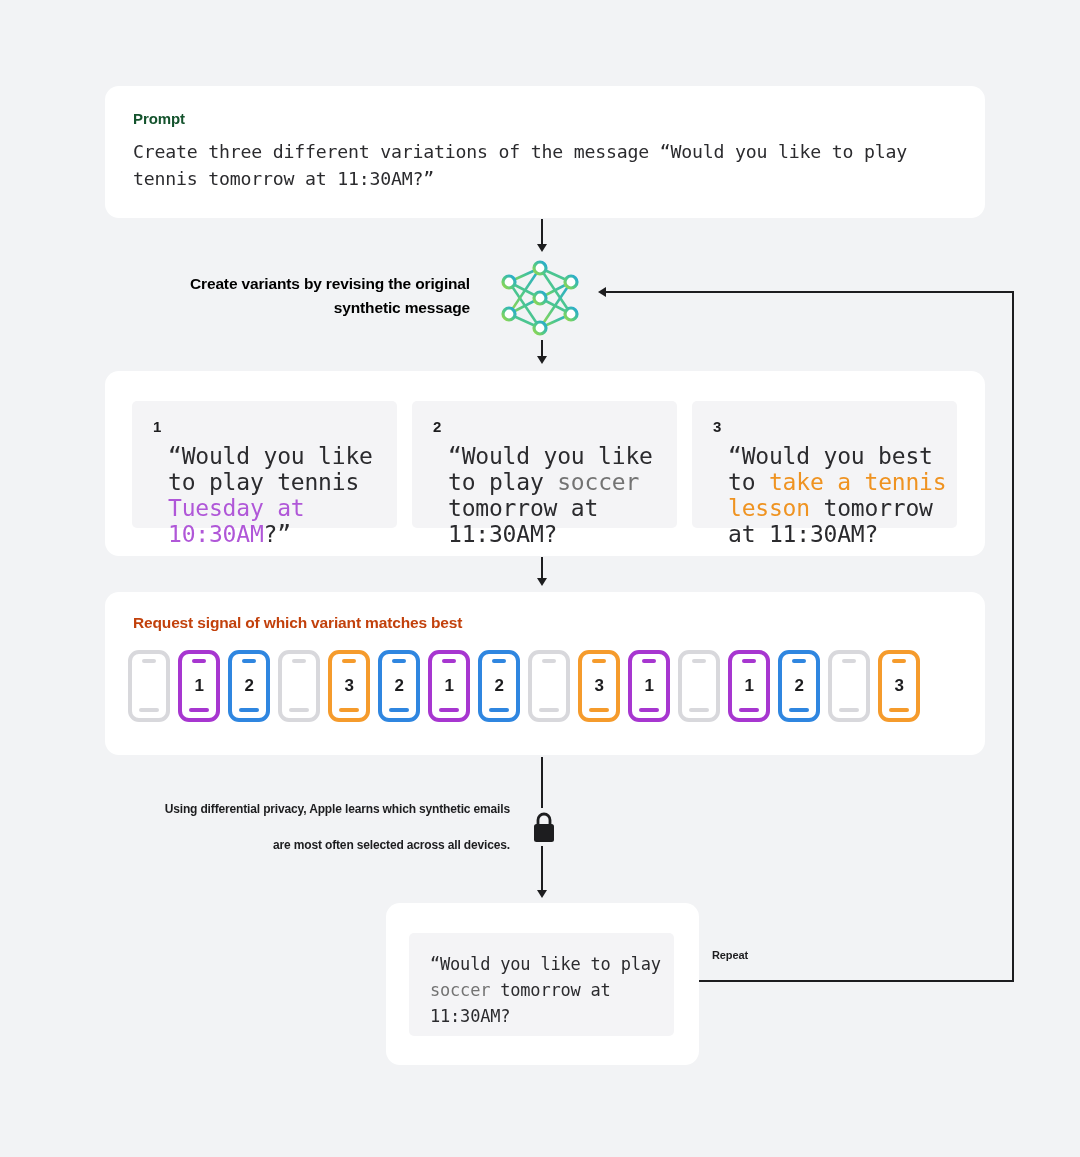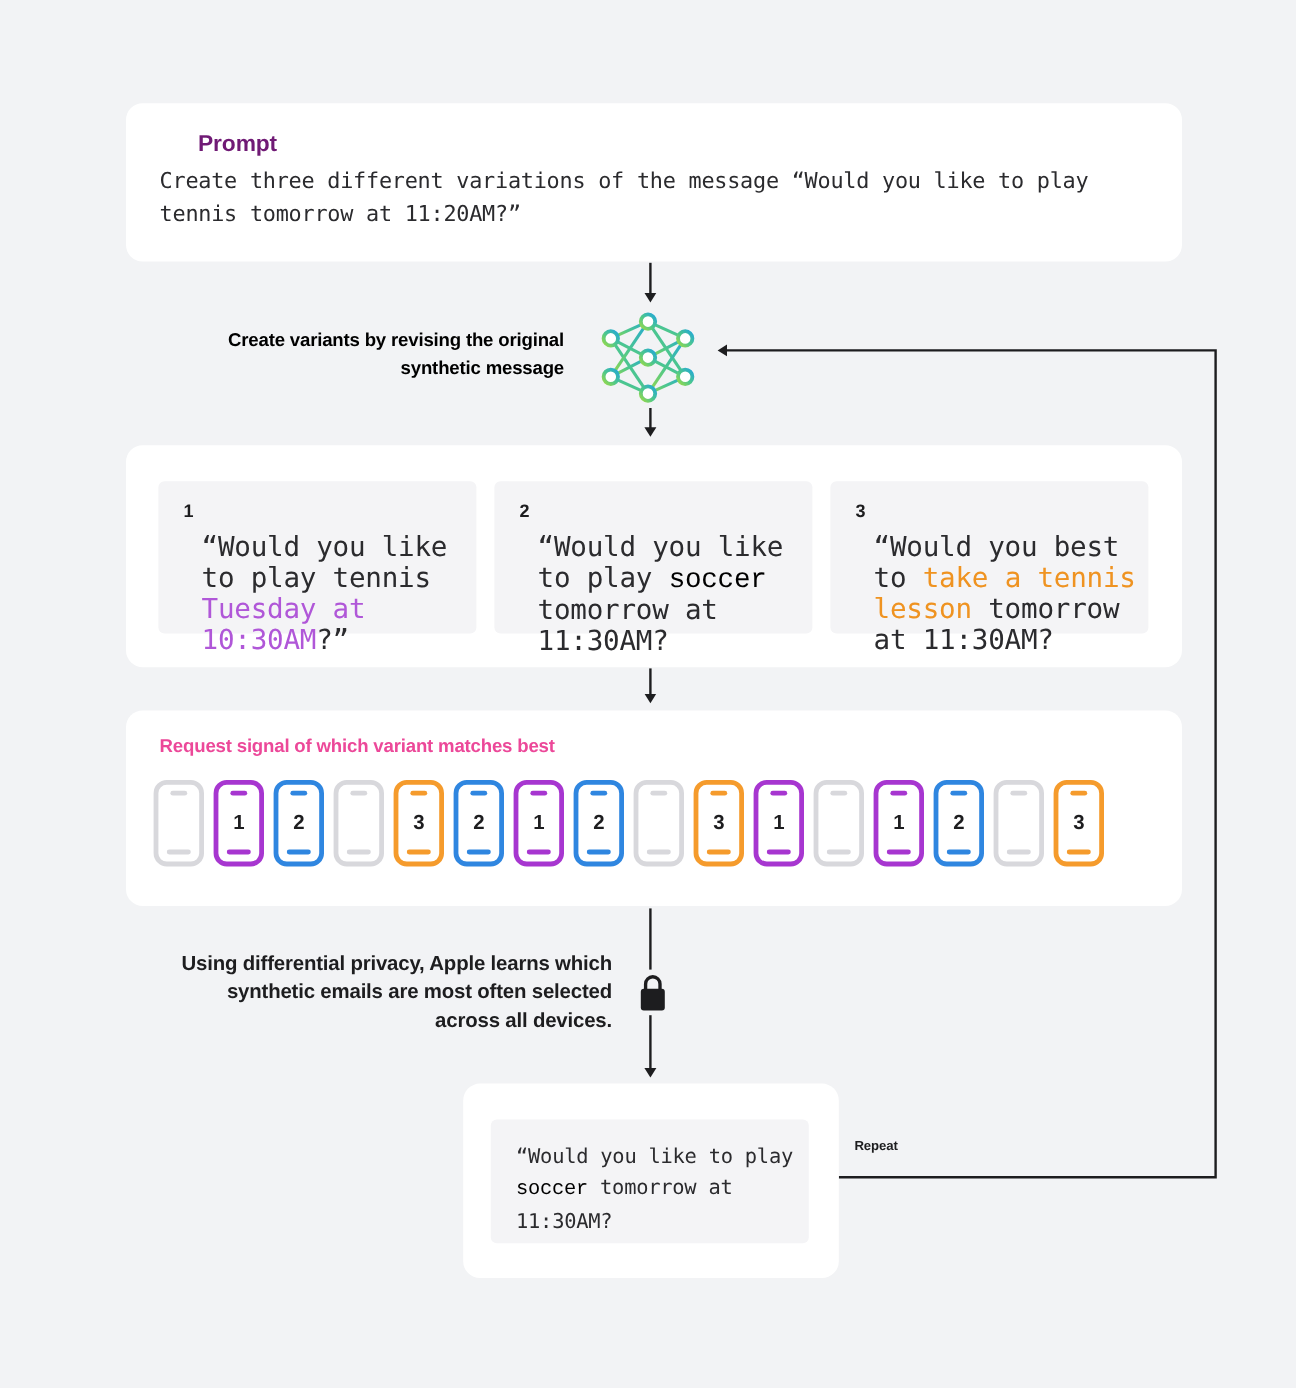--- a/index.html
+++ b/index.html
@@ -34,25 +34,24 @@
   #prompt-panel {
     left: 105px;
     top: 86px;
     width: 880px;
     height: 132px;
   }
   .prompt-label {
     position: absolute;
     left: 28px;
     top: 24px;
-    font-size: 19px;
-    font-weight: bold;
-    color: #701a75;
+    font-size: 15px;
+    font-weight: bold;
+    color: #14532d;
     letter-spacing: -0.1px;
-    margin-left: 32px;
   }
   .prompt-body {
     position: absolute;
     left: 28px;
     top: 52px;
     right: 22px;
     font-family: "DejaVu Sans Mono", monospace;
     font-size: 18.2px;
     line-height: 27px;
     color: #2b2b2e;
@@ -123,37 +122,37 @@
     top: 42px;
     right: 6px;
     font-family: "DejaVu Sans Mono", monospace;
     font-size: 23px;
     line-height: 26px;
     color: #2b2b2e;
     letter-spacing: -0.2px;
     white-space: pre-wrap;
   }
   .hl-purple { color: #b057d8; }
-  .hl-blue   { color: #000000; font-family: Liberation Mono, monospace; }
+  .hl-blue   { color: #737373; }
   .hl-orange { color: #ef9321; }
 
   
   #signal-panel {
     left: 105px;
     top: 592px;
     width: 880px;
     height: 163px;
   }
   #signal-title {
     position: absolute;
     left: 28px;
     top: 22px;
     font-size: 15.5px;
     font-weight: bold;
-    color: #ec4899;
+    color: #c2410c;
     letter-spacing: -0.15px;
   }
   #phone-row {
     position: absolute;
     left: 23px;
     top: 58px;
     display: flex;
     gap: 8px;
   }
   .phone {
@@ -204,23 +203,23 @@
   .phone.c-orange { border-color: #f59b2c; }
   .phone.c-orange .notch, .phone.c-orange .home { background: #f59b2c; }
 
   
   #privacy-label {
     position: absolute;
     left: 150px;
     top: 791px;
     width: 360px;
     text-align: right;
-    font-size: 17px;
-    font-weight: bold;
-    line-height: 24px;
+    font-size: 12px;
+    font-weight: bold;
+    line-height: 36px;
     color: #1d1d1f;
     letter-spacing: -0.15px;
   }
   #lock-icon {
     position: absolute;
     left: 530px;
     top: 810px;
     width: 28px;
     height: 34px;
   }
@@ -293,21 +292,21 @@
 
     <line x1="542" y1="757" x2="542" y2="808" stroke="#1d1d1f" stroke-width="2"></line>
 
     <line x1="542" y1="846" x2="542" y2="894" stroke="#1d1d1f" stroke-width="2" marker-end="url(#arrowDown)"></line>
 
     <path d="M 699 981 L 1013 981 L 1013 292 L 602 292" fill="none" stroke="#1d1d1f" stroke-width="2" marker-end="url(#arrowLeft)"></path>
   </svg>
 
   <div class="panel" id="prompt-panel">
     <div class="prompt-label">Prompt</div>
-    <div class="prompt-body">Create three different variations of the message “Would you like to play tennis tomorrow at 11:20AM?”</div>
+    <div class="prompt-body">Create three different variations of the message “Would you like to play tennis tomorrow at 11:30AM?”</div>
   </div>
 
   <div id="nn-step-label">Create variants by revising the original synthetic message</div>
 
   <svg id="nn-icon" viewBox="0 0 86 76">
     <g stroke="url(#nnGrad)" stroke-width="2.6" fill="none">
       <line x1="12" y1="22" x2="43" y2="8"></line>
       <line x1="12" y1="22" x2="43" y2="38"></line>
       <line x1="12" y1="22" x2="43" y2="68"></line>
       <line x1="12" y1="54" x2="43" y2="8"></line>

